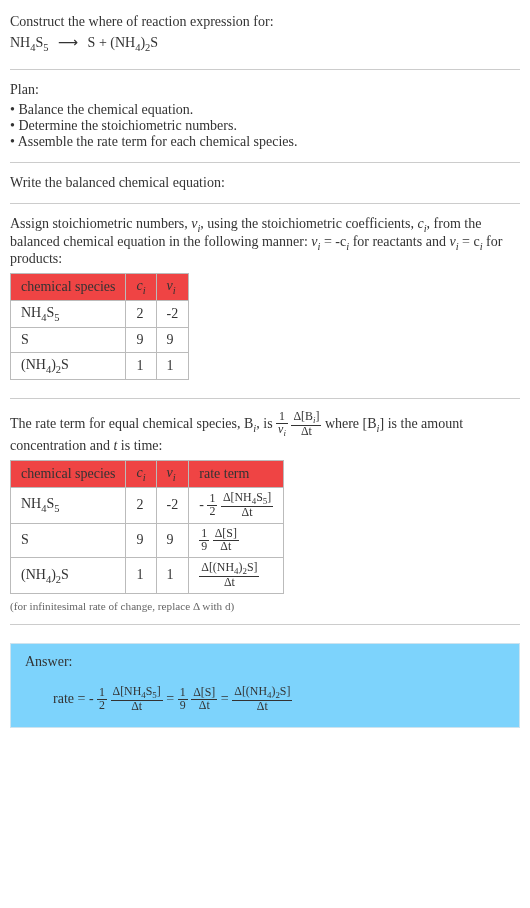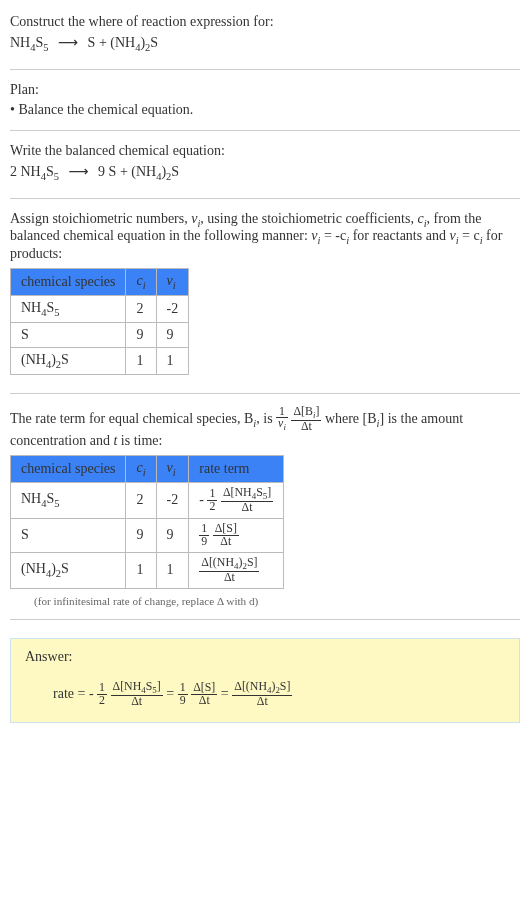--- a/index.html
+++ b/index.html
@@ -21,33 +21,33 @@
     table.stoich {
       border-collapse: collapse;
       margin: 6px 0;
     }
     table.stoich th, table.stoich td {
       border: 1px solid #bbb;
       padding: 4px 10px;
       text-align: left;
       font-weight: normal;
     }
-    table.stoich th { background: #3b82f6; }
+    table.stoich th { background: #ef4444; }
     .frac {
       display: inline-block;
       text-align: center;
       vertical-align: middle;
       font-size: 0.85em;
       line-height: 1;
     }
     .frac .num { display: block; border-bottom: 1px solid #333; padding: 0 2px; }
     .frac .den { display: block; padding: 0 2px; }
-    .smallnote { font-size: 0.8em; color: #666; margin-top: 2px; margin-left: 24px; }
+    .smallnote { font-size: 0.8em; color: #666; margin-top: 2px; }
     .answer-box {
-      background: #fef9c3;
+      background: #7dd3fc;
       border: 1px solid #cde3ef;
       padding: 10px 14px;
       margin-top: 6px;
     }
     .answer-box .ans-label { margin-bottom: 6px; }
     .answer-box .rate-line { padding-left: 28px; margin-bottom: 4px; margin-top: 16px; }
     .answer-box .assume { padding-left: 28px; font-size: 0.85em; color: #555; }
     .italic { font-style: italic; }
     .rateterm-cell { white-space: nowrap; }
   </style>
@@ -62,32 +62,29 @@
     <span>S + (NH</span><span class="sub">4</span><span>)</span><span class="sub">2</span><span>S</span>
   </div>
 </div>
 
 <hr>
 
 <div class="section">
   <div>Plan:</div>
   <ul class="plan">
     <li>Balance the chemical equation.</li>
+    <li>Determine the stoichiometric numbers.</li>
+    <li>Assemble the rate term for each chemical species.</li>
   </ul>
 </div>
 
 <hr>
 
 <div class="section">
   <div>Write the balanced chemical equation:</div>
-  <div class="equation">
-    <span>2 NH</span><span class="sub">4</span><span>S</span><span class="sub">5</span>
-    <span class="arrow">⟶</span>
-    <span>9 S + (NH</span><span class="sub">4</span><span>)</span><span class="sub">2</span><span>S</span>
-  </div>
 </div>
 
 <hr>
 
 <div class="section">
   <div>
     <span>Assign stoichiometric numbers, </span><span class="italic">ν</span><span class="sub italic">i</span><span>, using the stoichiometric coefficients, </span><span class="italic">c</span><span class="sub italic">i</span><span>, from the balanced chemical equation in the following manner: </span><span class="italic">ν</span><span class="sub italic">i</span><span> = -c</span><span class="sub italic">i</span><span> for reactants and </span><span class="italic">ν</span><span class="sub italic">i</span><span> = c</span><span class="sub italic">i</span><span> for products:</span>
   </div>
 
   <table class="stoich">

